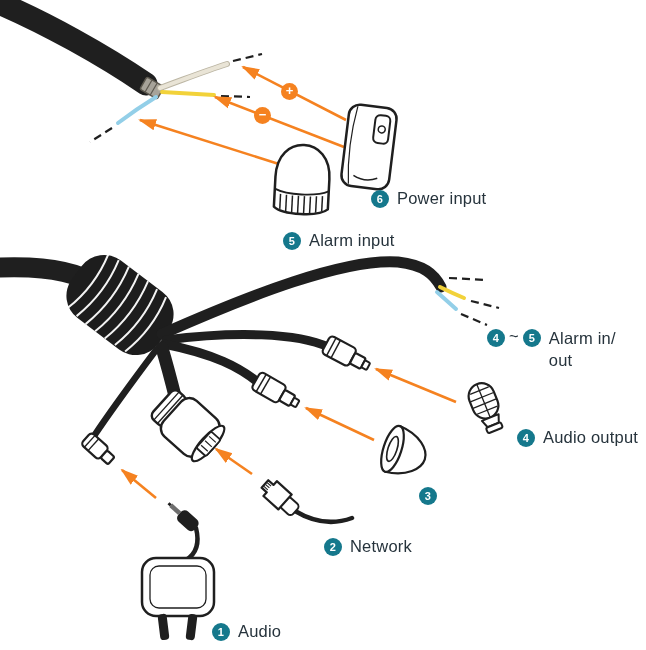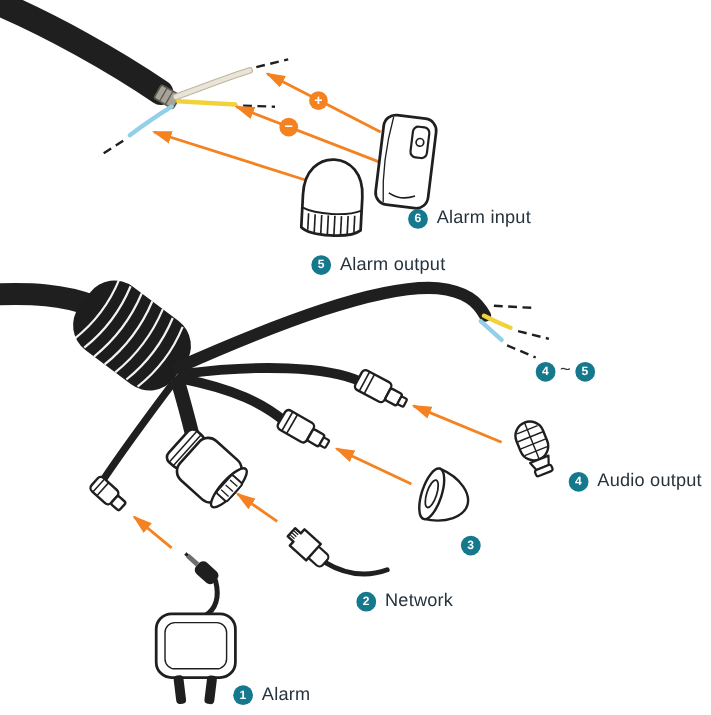--- a/index.html
+++ b/index.html
@@ -236,46 +236,50 @@
   <g>
     <path class="ar" d="M 156,498 L 122,470" marker-end="url(#ah)"></path>
   </g>
 </svg>
 
 <span class="pm-badge" style="left:281px;top:83px">+</span>
 <span class="pm-badge" style="left:254px;top:107px">−</span>
 
 <div class="label" style="left:371px;top:189px">
   <span class="badge">6</span>
-  <span>Alarm input</span>
+  <span>Power input</span>
 </div>
 
 <div class="label" style="left:283px;top:231px">
   <span class="badge">5</span>
-  <span>Alarm output</span>
+  <span>Alarm input</span>
 </div>
 
 <div class="label twol" style="left:487px;top:327px">
   <span class="badge">4</span>
   <span class="tilde">~</span>
   <span class="badge">5</span>
+  <div class="twoline">
+    <div>Alarm in/</div>
+    <div>out</div>
+  </div>
 </div>
 
 <div class="label" style="left:517px;top:428px">
   <span class="badge">4</span>
   <span>Audio output</span>
 </div>
 
 <div class="label" style="left:419px;top:487px">
   <span class="badge">3</span>
 </div>
 
 <div class="label" style="left:324px;top:537px">
   <span class="badge">2</span>
   <span>Network</span>
 </div>
 
 <div class="label" style="left:212px;top:622px">
   <span class="badge">1</span>
-  <span>Alarm</span>
+  <span>Audio</span>
 </div>
 
 </div>
 
 </body></html>

